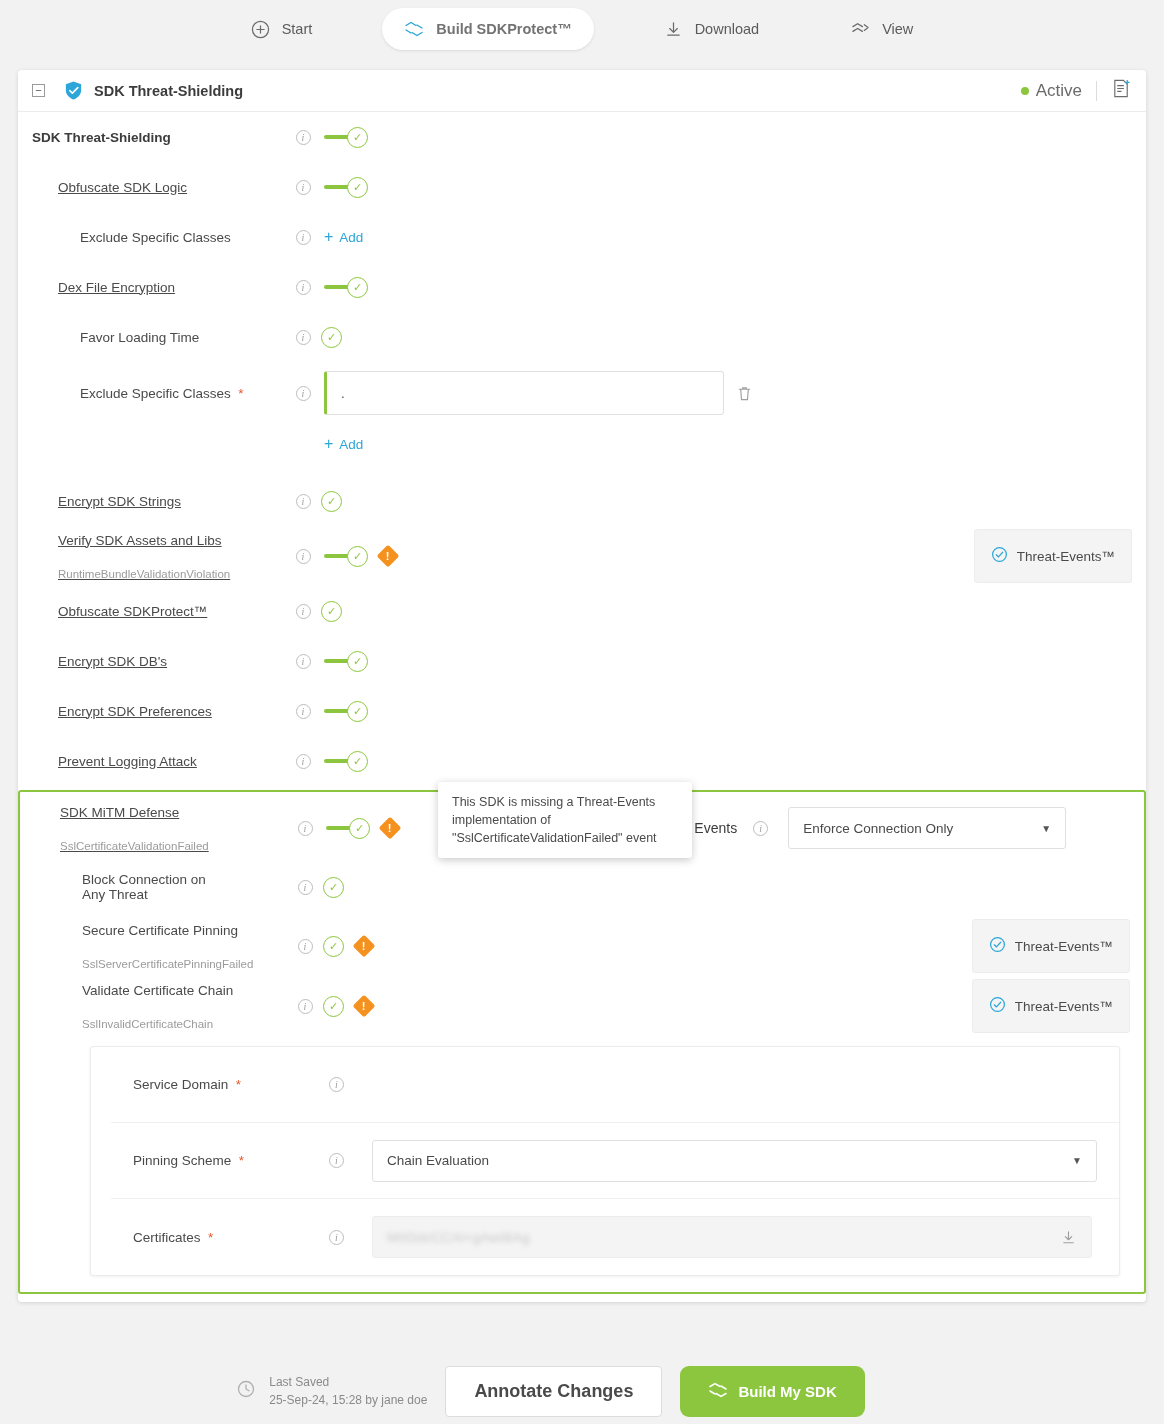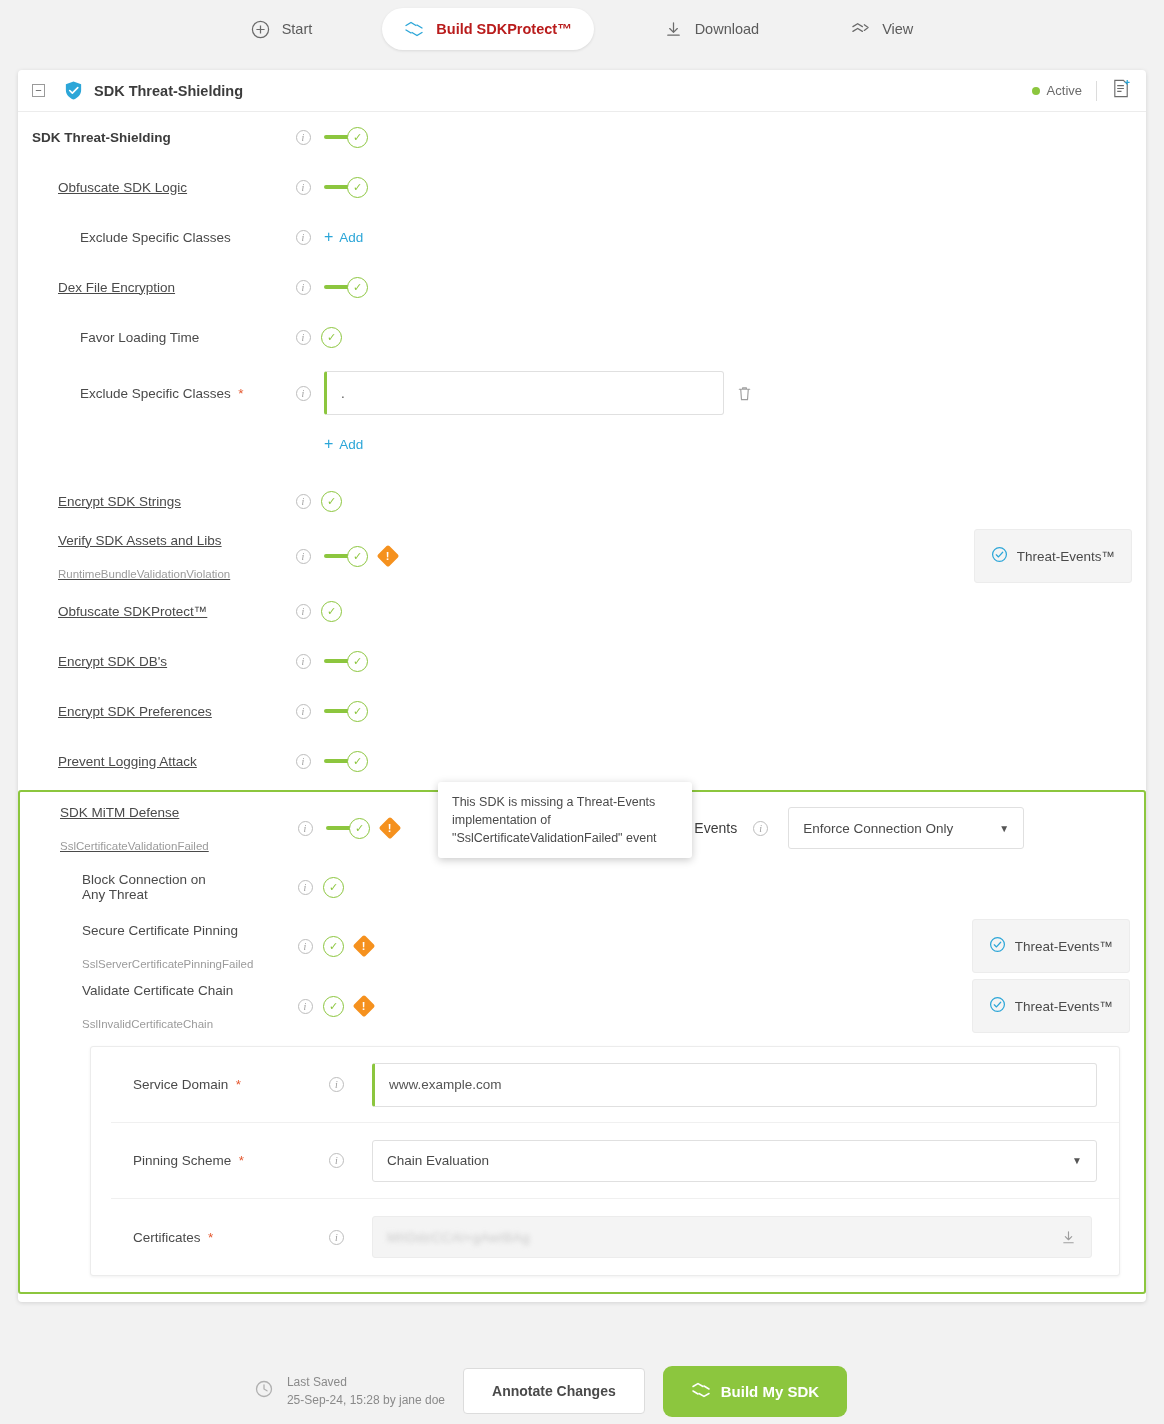--- a/index.html
+++ b/index.html
@@ -31,21 +31,21 @@
     gap: 12px;
     padding: 11px 22px;
     border-radius: 24px;
     font-size: 14.5px;
     color: #5b5b5b;
     cursor: pointer;
     white-space: nowrap;
   }
   .navitem.active {
     background: #ffffff;
-    color: #b91c1c;
+    color: #737373;
     box-shadow: 0 1px 3px rgba(0,0,0,0.10);
     font-weight: bold;
   }
   .navitem .ic { display: flex; align-items: center; }
   .navgap { width: 28px; }
 
   
   .card {
     position: absolute;
     top: 70px;
@@ -68,21 +68,21 @@
     color: #555;
     font-size: 11px;
     line-height: 11px;
     text-align: center;
     margin-right: 18px;
     cursor: pointer;
   }
   .shield-ic { margin-right: 10px; display: flex; }
   .card-title { font-size: 14.5px; font-weight: bold; color: #3c3c3c; }
   .hdr-right { margin-left: auto; display: flex; align-items: center; gap: 14px; }
-  .status { display: flex; align-items: center; gap: 7px; font-size: 13px; color: #6b6b6b; }
+  .status { display: flex; align-items: center; gap: 7px; font-size: 17px; color: #6b6b6b; }
   .dot { width: 8px; height: 8px; border-radius: 50%; background: #8cc63e; }
   .vdiv { width: 1px; height: 20px; background: #dcdcdc; }
 
   
   .body { padding: 0 0 8px 0; position: relative; }
   .row {
     display: flex;
     align-items: center;
     min-height: 50px;
     padding: 0 14px;
@@ -268,21 +268,21 @@
   }
   .saved {
     display: flex; align-items: center; gap: 12px;
     font-size: 12px; color: #8a8a8a; line-height: 1.5;
   }
   .btn-outline {
     background: #fff;
     border: 1px solid #dcdcdc;
     border-radius: 4px;
     padding: 14px 28px;
-    font-size: 14px;
+    font-size: 18px;
     color: #4a4a4a;
     cursor: pointer;
     font-weight: bold;
   }
   .btn-green {
     background: #8cc63e;
     border: none;
     border-radius: 9px;
     padding: 14px 28px;
     font-size: 15px;
@@ -600,21 +600,21 @@
         <div class="te-label" style="margin-left:222px">
           <span>
             <svg width="21" height="21" viewBox="0 0 22 22">
                 <circle cx="11" cy="11" r="9" fill="none" stroke="#2ca6d8" stroke-width="1.5"></circle>
                 <path d="M6.8 11.3l2.9 2.9 5.6-6.2" fill="none" stroke="#2ca6d8" stroke-width="1.5" stroke-linecap="round" stroke-linejoin="round"></path>
               </svg>
           </span>
           <span>Threat Events</span>
         </div>
         <div class="info" style="margin-left:16px">i</div>
-        <div class="select" style="width:236px;margin-left:20px">
+        <div class="select" style="width:278px;margin-left:20px">
           <span>Enforce Connection Only</span>
           <span class="caret">▼</span>
         </div>
       </div>
 
       <div class="row" style="min-height:58px">
         <div class="labelcell indent2">
           <div class="lbl" style="max-width:150px">Block Connection on Any Threat</div>
         </div>
         <div class="infocell">
@@ -687,23 +687,20 @@
 
       <div class="subcard">
         <div class="subrow">
           <div class="labelcell">
             <div class="lbl">
               <span>Service Domain</span>
               <span class="req">&nbsp;*</span>
             </div>
           </div>
           <div class="info" style="margin-right:28px">i</div>
-          <div class="fieldwrap">
-            <div class="textinput">www.example.com</div>
-          </div>
         </div>
 
         <div class="subrow">
           <div class="labelcell">
             <div class="lbl">
               <span>Pinning Scheme</span>
               <span class="req">&nbsp;*</span>
             </div>
           </div>
           <div class="info" style="margin-right:28px">i</div>

